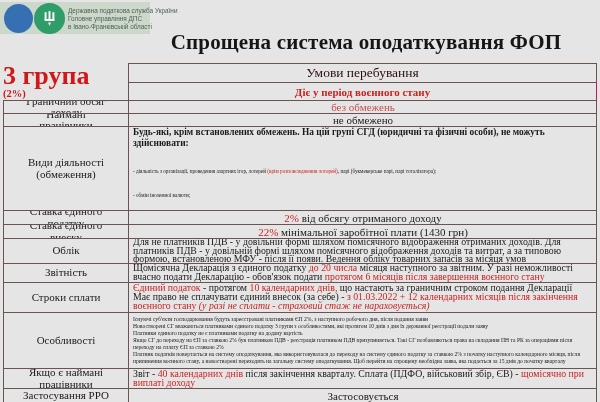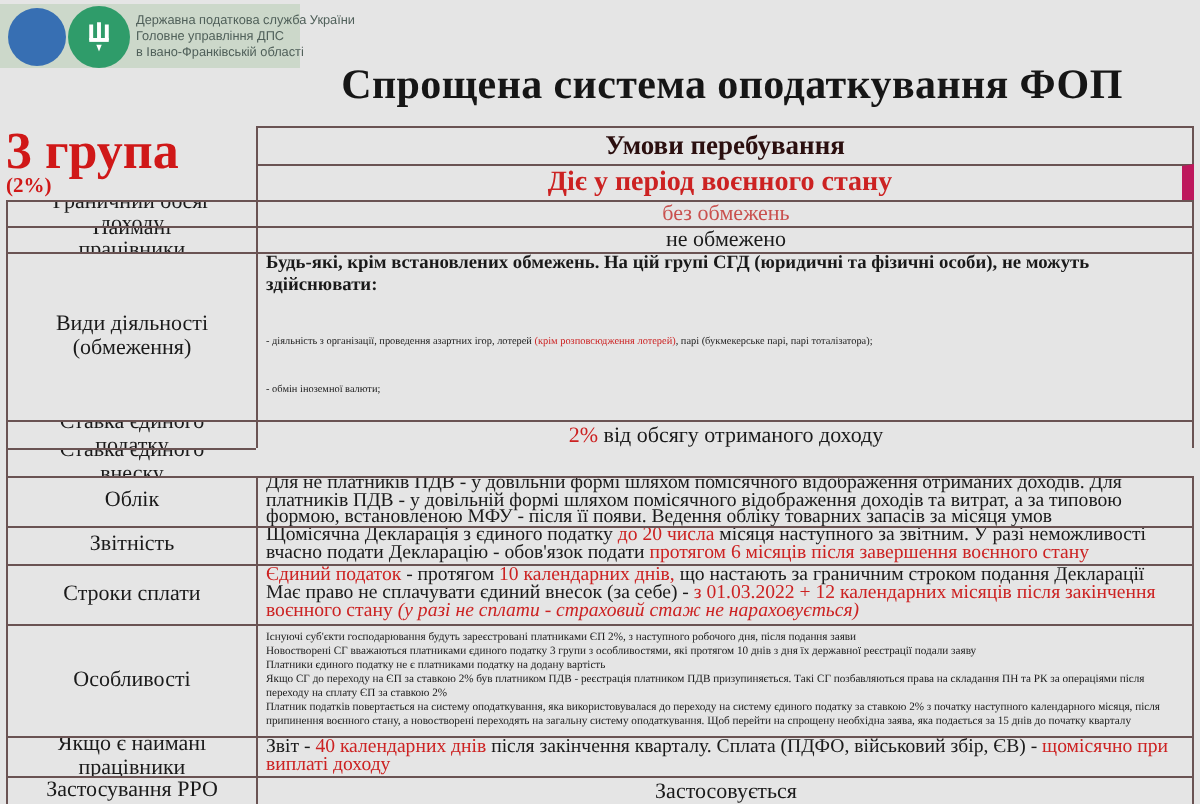--- a/index.html
+++ b/index.html
@@ -21,23 +21,23 @@
   .group-cell { grid-column:1; grid-row:1 / span 2; display:flex; flex-direction:column; align-items:flex-start; justify-content:flex-start; padding-top:1px; }
   .group-name { font-size:26px; line-height:24px; font-weight:700; color:#d01818; }
   .group-rate { font-size:10.5px; font-weight:700; color:#d01818; }
 
   
   .grid { position:absolute; left:3px; top:63px; width:594px; height:339px;
           display:grid; grid-template-columns:125px 1fr;
           grid-template-rows:19px 18px 13px 13px 84px 14px 14px 25px 19px 30px 56px 20px 14px; }
   .cell { border-top:1px solid #6a5353; overflow:hidden; }
   .cell.head { grid-column:2; grid-row:1; border-left:1px solid #6a5353; border-right:1px solid #6a5353;
-               display:flex; align-items:center; justify-content:center; font-size:13.5px; font-weight:700; color:#2b0f0f;text-align:center; }
-  .cell.subhead { grid-column:2; grid-row:2; border-left:1px solid #6a5353; border-right:6px solid #be185d;
-                  display:flex; align-items:center; justify-content:center; font-size:14px; font-weight:700; color:#cc2222; }
+               display:flex; align-items:center; justify-content:center; font-size:13.5px; font-weight:400; color:#2b0f0f;text-align:center; }
+  .cell.subhead { grid-column:2; grid-row:2; border-left:1px solid #6a5353; border-right:1px solid #be185d;
+                  display:flex; align-items:center; justify-content:center; font-size:11px; font-weight:700; color:#cc2222; }
   .label { border-left:1px solid #6a5353; display:flex; flex-direction:column; justify-content:center; align-items:center;
            font-size:11px; line-height:11.5px; text-align:center; color:#1a1a1a; padding:0 16px; }
   .value { border-left:1px solid #6a5353; border-right:1px solid #6a5353; padding:0 3px 0 4px;
            display:flex; flex-direction:column; justify-content:center; color:#1a1a1a; }
   .value.center { text-align:center; }
   .value.top { justify-content:flex-start;gap:18px; }
   .para.f11 { font-size:11px; line-height:12px; }
   .para.flow { font-size:9.8px; line-height:8.7px; }
   .para.intro { font-size:9.4px; font-weight:700; line-height:11px; margin-bottom:1px; }
   .para.tiny { font-size:5.2px; line-height:6.3px; }
@@ -103,20 +103,23 @@
       </div>
       <div class="cell label" style="grid-area: 6 / 1;">
         <div>Ставка єдиного податку</div>
       </div>
       <div class="cell value center" style="grid-area: 6 / 2;">
         <div class="para f11"><span style="color: rgb(204, 34, 34);">2%</span><span> від обсягу отриманого доходу</span></div>
       </div>
       <div class="cell label" style="grid-area: 7 / 1;">
         <div>Ставка єдиного внеску</div>
       </div>
+      <div class="cell value center" style="grid-area: 7 / 2;">
+        <div class="para f11"><span style="color: rgb(204, 34, 34);">22%</span><span> мінімальної заробітної плати (1430 грн)</span></div>
+      </div>
       <div class="cell label" style="grid-area: 8 / 1;">
         <div>Облік</div>
       </div>
       <div class="cell value " style="grid-area: 8 / 2;">
         <div class="para flow"><span>Для не платників ПДВ - у довільній формі шляхом помісячного відображення отриманих доходів. Для платників ПДВ - у довільній формі шляхом помісячного відображення доходів та витрат, а за типовою формою, встановленою МФУ - після її появи. Ведення обліку товарних запасів за місяця умов</span></div>
       </div>
       <div class="cell label" style="grid-area: 9 / 1;">
         <div>Звітність</div>
       </div>
       <div class="cell value " style="grid-area: 9 / 2;">

